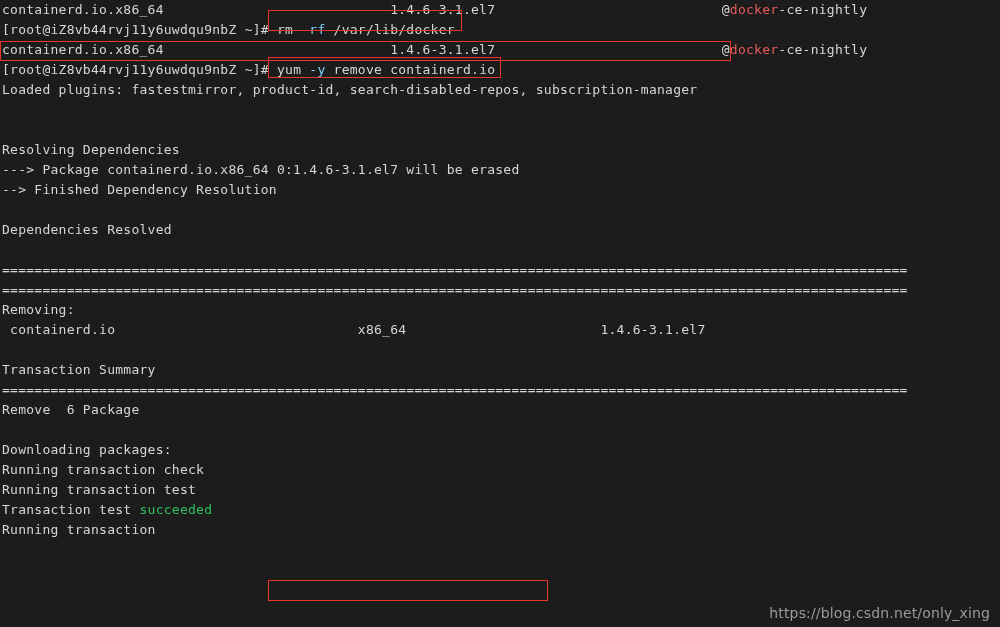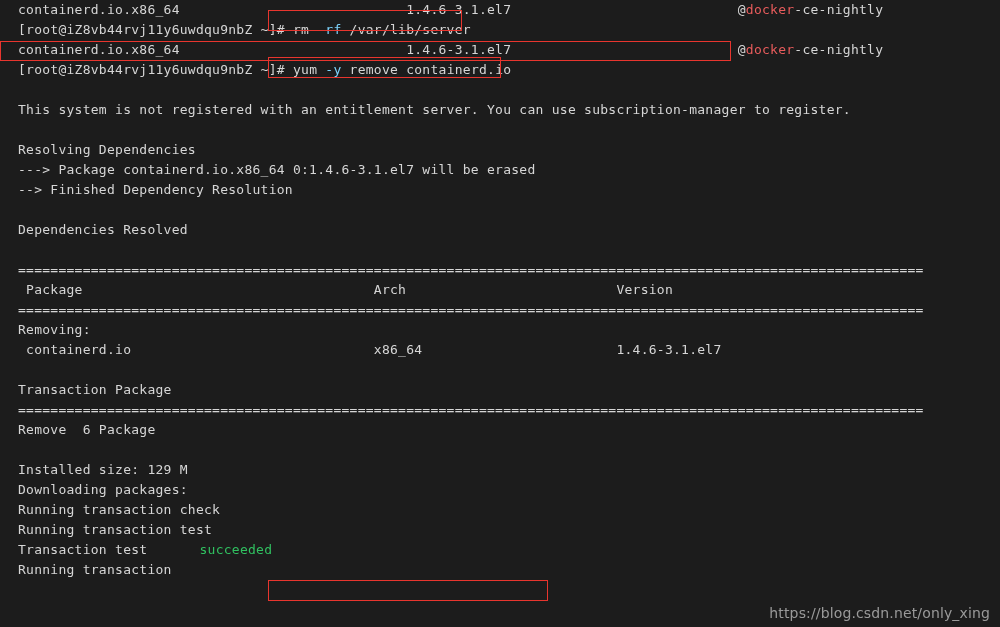--- a/index.html
+++ b/index.html
@@ -22,27 +22,27 @@
     top: 0;
     left: 0;
     width: 1000px;
     padding: 0;
   }
   .line {
     height: 20px;
     line-height: 20px;
     white-space: pre;
     color: #d6d6d6;
-    padding-left: 18px;
+    padding-left: 2px;
     letter-spacing: 0.02em;
   }
   .c-prompt { color: #d6d6d6; }
   .c-flag   { color: #7dd3fc; }
   .c-grep   { color: #e85c5c; }
-  .c-ok     { color: #30c060; margin-left: 44px; }
+  .c-ok     { color: #30c060; }
   .c-plain  { color: #d6d6d6; }
 
   
   .anno {
     position: absolute;
     border: 1.5px solid #e8352e;
     box-sizing: border-box;
     pointer-events: none;
   }
 
@@ -56,43 +56,41 @@
     letter-spacing: 0.01em;
   }
 </style>
 </head>
 <body>
 
 <div id="screen">
 
   <div class="term" id="term-output">
       <div class="line"><span class="c-plain">containerd.io.x86_64</span><span class="c-plain">                            1.4.6-3.1.el7                            @</span><span class="c-grep">docker</span><span class="c-plain">-ce-nightly</span></div>
-      <div class="line"><span class="c-prompt">[root@iZ8vb44rvj11y6uwdqu9nbZ ~]# </span><span class="c-plain">rm </span><span class="c-flag">-rf</span><span class="c-plain"> /var/lib/server</span></div>
+      <div class="line"><span class="c-prompt">[root@iZ8vb44rvj11y6uwdqu9nbZ ~]# </span><span class="c-plain">rm </span><span class="c-flag">-rf</span><span class="c-plain"> /var/lib/docker</span></div>
       <div class="line"><span class="c-plain">containerd.io.x86_64</span><span class="c-plain">                            1.4.6-3.1.el7                            @</span><span class="c-grep">docker</span><span class="c-plain">-ce-nightly</span></div>
       <div class="line"><span class="c-prompt">[root@iZ8vb44rvj11y6uwdqu9nbZ ~]# </span><span class="c-plain">yum </span><span class="c-flag">-y</span><span class="c-plain"> remove containerd.io</span></div>
+      <div class="line"><span class="c-plain">Loaded plugins: fastestmirror, product-id, search-disabled-repos, subscription-manager</span></div>
       <div class="line"><span class="c-plain"></span></div>
-      <div class="line"><span class="c-plain">This system is not registered with an entitlement server. You can use subscription-manager to register.</span></div>
       <div class="line"><span class="c-plain"></span></div>
       <div class="line"><span class="c-plain">Resolving Dependencies</span></div>
       <div class="line"><span class="c-plain">---&gt; Package containerd.io.x86_64 0:1.4.6-3.1.el7 will be erased</span></div>
       <div class="line"><span class="c-plain">--&gt; Finished Dependency Resolution</span></div>
       <div class="line"><span class="c-plain"></span></div>
       <div class="line"><span class="c-plain">Dependencies Resolved</span></div>
       <div class="line"><span class="c-plain"></span></div>
       <div class="line"><span class="c-plain">================================================================================================================</span></div>
-      <div class="line"><span class="c-plain"> Package                                    Arch                          Version</span></div>
       <div class="line"><span class="c-plain">================================================================================================================</span></div>
       <div class="line"><span class="c-plain">Removing:</span></div>
       <div class="line"><span class="c-plain"> containerd.io                              x86_64                        1.4.6-3.1.el7</span></div>
       <div class="line"><span class="c-plain"></span></div>
-      <div class="line"><span class="c-plain">Transaction Package</span></div>
+      <div class="line"><span class="c-plain">Transaction Summary</span></div>
       <div class="line"><span class="c-plain">================================================================================================================</span></div>
       <div class="line"><span class="c-plain">Remove  6 Package</span></div>
       <div class="line"><span class="c-plain"></span></div>
-      <div class="line"><span class="c-plain">Installed size: 129 M</span></div>
       <div class="line"><span class="c-plain">Downloading packages:</span></div>
       <div class="line"><span class="c-plain">Running transaction check</span></div>
       <div class="line"><span class="c-plain">Running transaction test</span></div>
       <div class="line"><span class="c-plain">Transaction test </span><span class="c-ok">succeeded</span></div>
       <div class="line"><span class="c-plain">Running transaction</span></div>
     </div>
 
   <div id="anno-layer">
       <div class="anno" style="left: 268px; top: 10px; width: 194px; height: 21px; border-color: rgb(232, 53, 46);"></div>
       <div class="anno" style="left: 0px; top: 41px; width: 731px; height: 20px; border-color: rgb(232, 53, 46);"></div>

